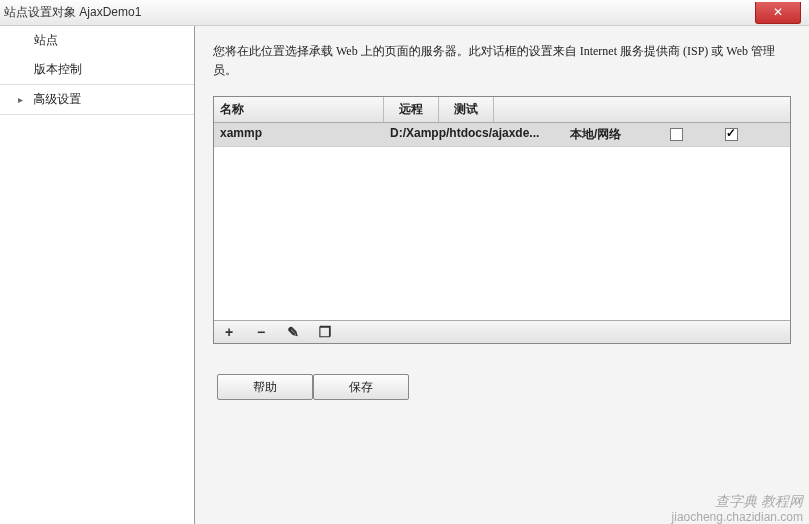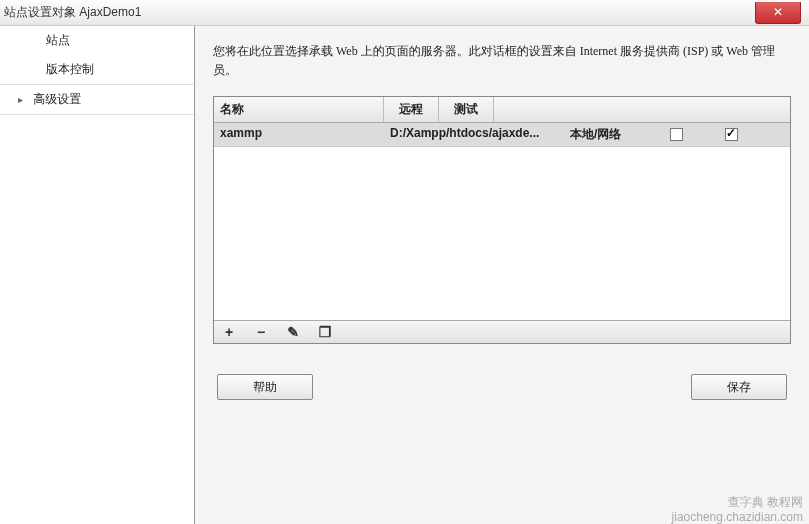--- a/index.html
+++ b/index.html
@@ -9,21 +9,21 @@
     .titlebar-text { color: #333; }
     .close-btn { width: 46px; height: 22px; background: linear-gradient(#e06060, #c83030); border: 1px solid #a02020; border-top: none; border-radius: 0 0 3px 3px; margin-right: 8px; display: flex; align-items: center; justify-content: center; color: #fff; font-size: 14px; cursor: pointer; }
     
     .main { display: flex; height: 498px; }
     
     .sidebar { width: 195px; background: #fff; border-right: 1px solid #999; }
     .sidebar-item { padding: 6px 18px; cursor: pointer; color: #222; }
     .sidebar-item.selected { background: #e8e8e8; border-top: 1px solid #bbb; border-bottom: 1px solid #bbb; }
     .sidebar-spacer-line { border-bottom: 1px solid #e0e0e0; }
     .sidebar-item .chev { display: inline-block; width: 10px; color: #666; font-size: 10px; margin-right: 2px; }
-    .sidebar-item.no-chev { padding-left: 46px; }
+    .sidebar-item.no-chev { padding-left: 34px; }
     
     .content { flex: 1; background: #f4f4f4; padding: 16px 18px 12px 18px; display: flex; flex-direction: column; }
     .desc { color: #222; line-height: 1.6; margin-bottom: 16px; font-family: Liberation Serif, serif; }
     .note { color: #222; line-height: 1.6; margin-bottom: 18px; }
     
     .table-wrap { border: 1px solid #888; background: #fff; display: flex; flex-direction: column; height: 248px; font-weight: bold; }
     .table-header { display: flex; background: linear-gradient(#f8f8f8, #e4e4e4); border-bottom: 1px solid #aaa; }
     .table-header .th { padding: 4px 6px; border-right: 1px solid #bbb; color: #222; }
     .table-body { flex: 1; overflow: auto; background: #fff; }
     .table-row { display: flex; background: #dcdcdc; border-bottom: 1px solid #ccc; }
@@ -32,26 +32,26 @@
     .col-addr { width: 180px; }
     .col-conn { width: 85px; }
     .col-remote { width: 55px; text-align: center; }
     .col-test { width: 55px; text-align: center; border-right: none; }
     .chk { width: 13px; height: 13px; border: 1px solid #777; background: #fff; display: inline-block; vertical-align: middle; position: relative; }
     .chk.checked::after { content: "✓"; position: absolute; top: -3px; left: 0; font-size: 12px; color: #000; }
     
     .table-toolbar { background: linear-gradient(#f6f6f6, #e2e2e2); border-top: 1px solid #aaa; padding: 3px 6px; display: flex; gap: 14px; align-items: center; }
     .tb-btn { cursor: pointer; color: #333; font-size: 14px; width: 18px; text-align: center; }
     
-    .button-row { display: flex; justify-content: space-between; margin-top: 30px; padding: 0 4px 0 4px; }
+    .button-row { display: flex; margin-top: 30px; padding: 0 4px 0 4px; }
     .btn-group-right { display: flex; gap: 28px; }
     .btn { width: 96px; height: 26px; background: linear-gradient(#fdfdfd, #e4e4e4); border: 1px solid #888; border-radius: 2px; cursor: pointer; display: flex; align-items: center; justify-content: center; color: #222; }
     
     .watermark { position: absolute; right: 6px; bottom: 0; color: rgba(120,120,120,0.6); font-size: 12px; pointer-events: none; text-align: right; line-height: 1.2; }
-    .watermark .big { font-size: 12px; }
+    .watermark .big { font-size: 14px; font-style: italic; }
   </style>
 </head>
 <body>
 
 <div class="titlebar">
   <span class="titlebar-text">站点设置对象 AjaxDemo1</span>
   <div class="close-btn">
     <span>✕</span>
   </div>
 </div>

